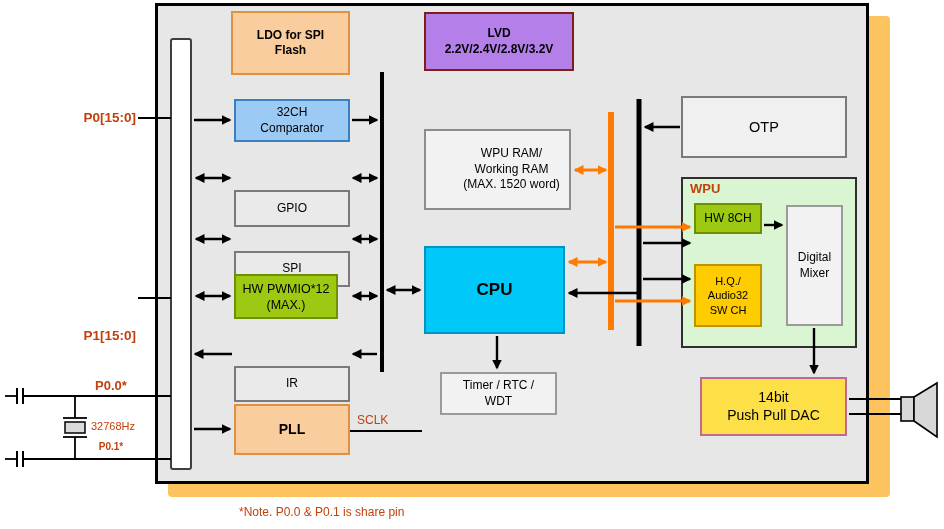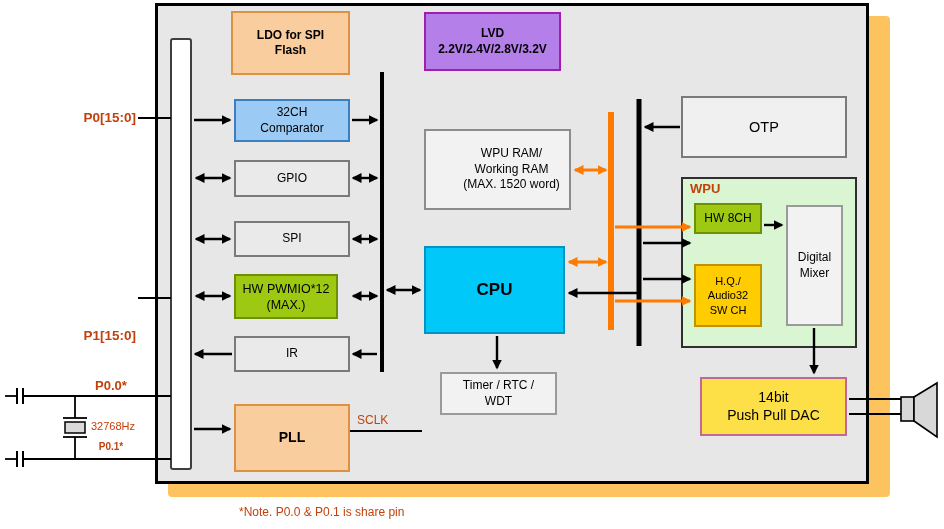--- a/index.html
+++ b/index.html
@@ -7,30 +7,30 @@
   body { font-family:"Liberation Sans","DejaVu Sans",sans-serif; color:#000; }
   #stage { position:relative; width:944px; height:529px; background:#fff; overflow:hidden; }
   .abs { position:absolute; }
 
   #shadow  { left:168px; top:16px; width:722px; height:481px; background:#FDC35F; border-radius:4px; }
   #mainbox { left:155px; top:3px;  width:714px; height:481px; background:#E7E7E7; border:3px solid #000; }
   #iobar   { left:170px; top:38px; width:22px;  height:432px; background:#fff; border:2px solid #3f3f3f; border-radius:3px; }
 
   .block { display:flex; flex-direction:column; align-items:center; justify-content:center;
            text-align:center; font-size:12px; line-height:1.28; color:#000; }
-  .gray  { background:#EAEAEA; border:2px solid #7A7A7A; }
+  .gray  { background:#EAEAEA; border:2px solid #7A7A7A;margin-top:30px; }
 
   .b-ldo { left:231px; top:11px;  width:119px; height:64px; background:#FACD9E; border:2px solid #DE9140; font-weight:bold; }
-  .b-lvd { left:424px; top:12px;  width:137px; height:59px; background:#B47FE8; border:2px solid #a21caf; font-weight:bold; }
+  .b-lvd { left:424px; top:12px;  width:150px; height:59px; background:#B47FE8; border:2px solid #7f1d1d; font-weight:bold; }
   .b-cmp { left:234px; top:99px;  width:116px; height:43px; background:#9BCBF5; border:2px solid #3C7FC0; }
   .b-gpio{ left:234px; top:160px; width:116px; height:37px; }
   .b-spi { left:234px; top:221px; width:116px; height:36px; }
   .b-pwm { left:234px; top:274px; width:104px; height:45px; background:#9DC913; border:2px solid #6F9000; font-size:12.5px; }
   .b-ir  { left:234px; top:336px; width:116px; height:36px; }
-  .b-pll { left:234px; top:404px; width:116px; height:68px; background:#FACD9E; border:2px solid #DE9140; font-weight:bold; font-size:14px; }
+  .b-pll { left:234px; top:404px; width:116px; height:51px; background:#FACD9E; border:2px solid #DE9140; font-weight:bold; font-size:14px; }
   .b-ram { left:424px; top:129px; width:147px; height:81px; background:#F2F2F2; border:2px solid #8C8C8C;padding-left:28px; }
   .b-cpu { left:424px; top:246px; width:141px; height:88px; background:#00C8F8; border:2px solid #0093C4; font-weight:bold; font-size:17px; }
   .b-tmr { left:440px; top:372px; width:117px; height:43px; background:#F2F2F2; border:2px solid #9A9A9A; }
   .b-otp { left:681px; top:96px;  width:166px; height:62px; background:#F0F0F0; border:2px solid #7A7A7A; font-size:14.5px; }
   .b-wpu { left:681px; top:177px; width:176px; height:171px; background:#D9F5D2; border:2px solid #2F2F2F; }
   .wpu-lbl { left:690px; top:181px; font-weight:bold; font-size:13px; }
   .b-8ch { left:694px; top:203px; width:68px; height:31px; background:#9DC913; border:2px solid #6F9000; font-size:12px; }
   .b-hq  { left:694px; top:264px; width:68px; height:63px; background:#FFCC00; border:2px solid #BF9400; font-size:11px; }
   .b-mix { left:786px; top:205px; width:57px; height:121px; background:#F2F2F2; border:2px solid #9A9A9A; }
   .b-dac { left:700px; top:377px; width:147px; height:59px; background:#fde047; border:2px solid #C06898; font-size:14px; }

